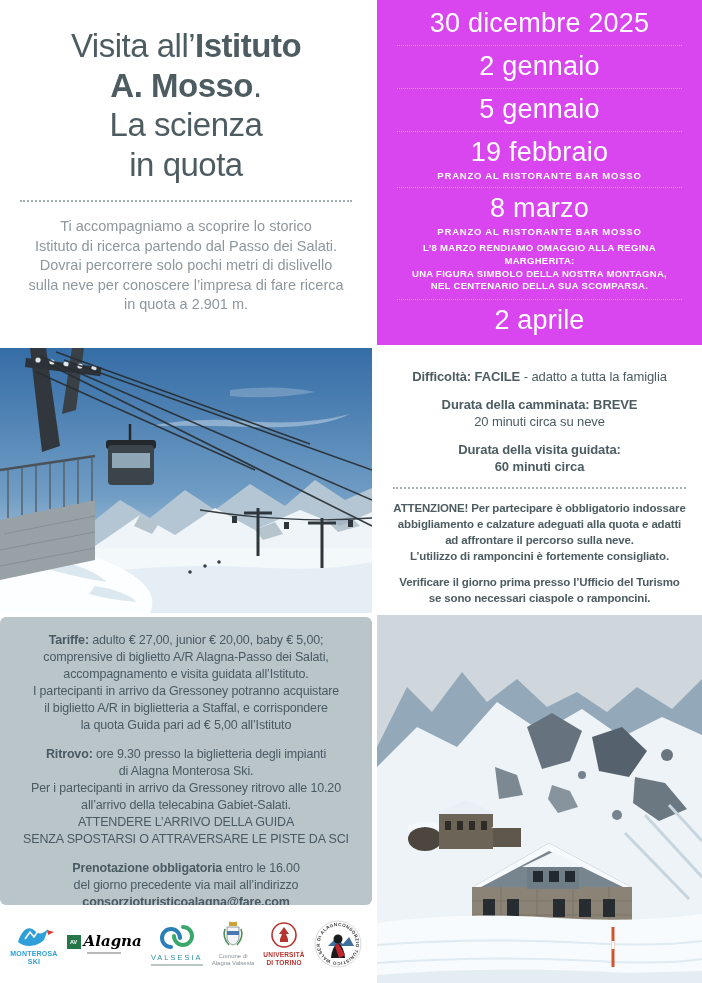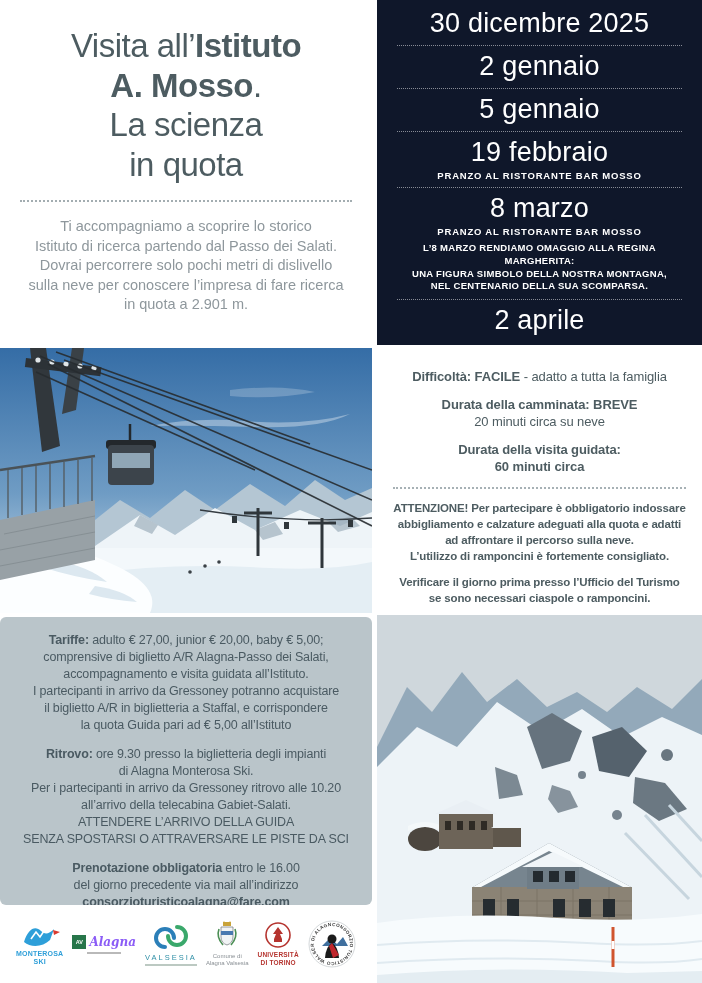--- a/index.html
+++ b/index.html
@@ -11,21 +11,21 @@
   .header-left{position:absolute;left:0;top:0;width:372px;height:345px;}
   .title{font-size:33px;line-height:1.2;color:#4d5c61;font-weight:400;letter-spacing:-0.5px;
          text-align:center;margin:26px 8px 0;}
   .title .tl{display:block;}
   .title b{font-weight:700;}
   .dots{border-top:2px dotted #a3adb1;height:0;}
   .header-left .dots{margin:16px 20px 0;}
   .intro{font-size:14.5px;color:#8e979c;text-align:center;line-height:1.34;
          margin:15px 14px 0;white-space:pre-line;}
   
-  .dates-panel{position:absolute;left:377px;top:0;width:325px;height:345px;background:#0f172a;
+  .dates-panel{position:absolute;left:377px;top:0;width:325px;height:345px;background:#d946ef;
                box-sizing:border-box;display:flex;flex-direction:column;justify-content:center;
                padding:4px 20px;overflow:hidden;}
   .date-item{text-align:center;padding:5px 0 6px;border-bottom:1px dotted rgba(255,255,255,0.5);}
   .date-item:last-child{border-bottom:none;}
   .date-big{color:#ffffff;font-size:27px;line-height:1.15;font-weight:400;letter-spacing:0.2px;}
   .date-note{color:#ffffff;font-size:9.5px;font-weight:700;letter-spacing:0.8px;margin-top:2px;}
   .date-tribute{color:#ffffff;font-size:9.5px;font-weight:700;letter-spacing:0.3px;line-height:1.35;
                 margin-top:5px;white-space:pre-line;}
   
   .photo-lift{position:absolute;left:0;top:348px;width:372px;height:265px;overflow:hidden;}
@@ -51,21 +51,21 @@
   .photo-hut svg{display:block;width:100%;height:100%;}
   
   .logos{position:absolute;left:0;top:905px;width:372px;height:78px;display:flex;align-items:center;
          justify-content:center;gap:9px;background:#ffffff;}
   .logo{display:flex;flex-direction:column;align-items:center;gap:2px;}
   .logo-row{display:flex;align-items:center;gap:3px;}
   .monterosa-txt{color:#2e9fd9;font-size:7px;font-weight:700;line-height:1.15;text-align:center;letter-spacing:0.2px;}
   .alagna-badge{width:14px;height:14px;background:#27764a;color:#fff;font-size:5.5px;font-weight:700;
                 display:flex;align-items:center;justify-content:center;}
   .alagna-name{font-family:"DejaVu Serif","Liberation Serif",serif;font-style:italic;font-weight:700;
-               font-size:12px;color:#8b5cf6;line-height:1;}
+               font-size:15px;color:#000000;line-height:1;}
   .alagna-sub{width:34px;height:2px;background:#b9b9b9;margin-top:1px;}
   .valsesia-txt{color:#2f8fa6;font-size:7.5px;font-weight:400;letter-spacing:2px;line-height:1;}
   .valsesia-sub{width:52px;height:2px;background:#bcc9c2;}
   .comune-txt{color:#8a9095;font-size:6px;line-height:1.25;text-align:center;}
   .unito-txt{color:#b5342f;font-size:6.5px;font-weight:700;line-height:1.2;text-align:center;letter-spacing:0.2px;}
 </style>
 </head>
 <body>
 
 <div class="poster">

